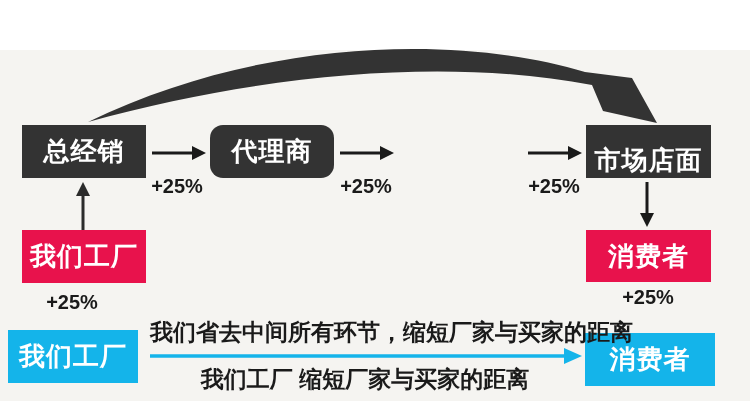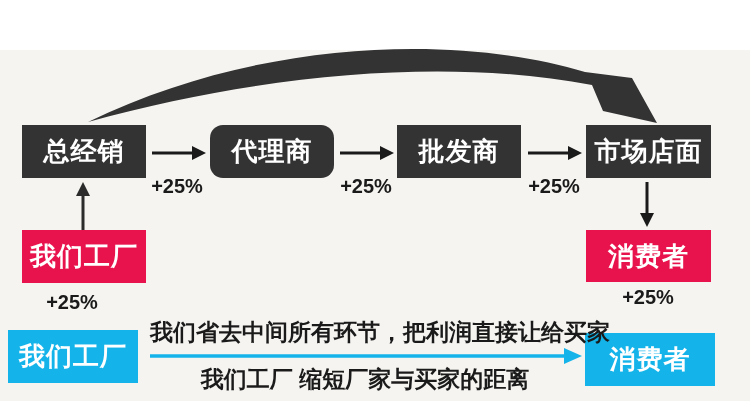--- a/index.html
+++ b/index.html
@@ -9,21 +9,21 @@
   .title{position:absolute;left:0;top:6px;width:750px;text-align:center;
          font-size:37px;font-weight:700;color:#333;letter-spacing:2px;}
   .box{position:absolute;display:flex;align-items:center;justify-content:center;
        color:#fff;font-weight:700;font-size:26px;letter-spacing:1px;}
   .box.dark{background:#333333;}
   .box.red{background:#e8124c;}
   .box.blue{background:#14b4ea;}
   .b1{left:22px;top:125px;width:124px;height:53px;}
   .b2{left:210px;top:125px;width:124px;height:53px;border-radius:13px;}
   .b3{left:397px;top:125px;width:124px;height:53px;}
-  .b4{left:586px;top:125px;width:125px;height:53px;}
+  .b4{left:586px;top:125px;width:125px;height:53px;align-items:flex-end;}
   .rf{left:22px;top:230px;width:124px;height:53px;}
   .rc{left:586px;top:230px;width:125px;height:52px;}
   .bf{left:8px;top:330px;width:130px;height:53px;}
   .bc{left:585px;top:333px;width:130px;height:53px;}
   .pct{position:absolute;font-size:20px;font-weight:700;color:#1a1a1a;width:70px;text-align:center;}
   .p1{left:142px;top:175px;}
   .p2{left:331px;top:175px;}
   .p3{left:519px;top:175px;}
   .pf{left:37px;top:291px;}
   .pc{left:613px;top:286px;}
@@ -42,23 +42,20 @@
 
   <svg class="arrow-svg" style="left:0;top:30px;" width="750" height="150" viewBox="0 0 750 150">
     <path d="M 88 92 C 260 8, 460 4, 585 42 L 632 48 L 657 93 L 603 81 L 592 55 C 450 28, 270 42, 88 92 Z" fill="#333333"></path>
   </svg>
 
   <div class="box dark b1">
     <span>总经销</span>
   </div>
   <div class="box dark b2">
     <span>代理商</span>
-  </div>
-  <div class="box dark b3">
-    <span>批发商</span>
   </div>
   <div class="box dark b4">
     <span>市场店面</span>
   </div>
 
   <svg class="arrow-svg" style="left:152px;top:142px;" width="54" height="22" viewBox="0 0 54 22">
     <line x1="0" y1="11" x2="42" y2="11" stroke="#1a1a1a" stroke-width="3.2"></line>
     <polygon points="40,4 54,11 40,18" fill="#1a1a1a"></polygon>
   </svg>
   <svg class="arrow-svg" style="left:340px;top:142px;" width="54" height="22" viewBox="0 0 54 22">
@@ -99,16 +96,16 @@
   </div>
   <div class="box blue bc">
     <span>消费者</span>
   </div>
 
   <svg class="arrow-svg" style="left:150px;top:345px;" width="432" height="22" viewBox="0 0 432 22">
     <line x1="0" y1="11" x2="416" y2="11" stroke="#14b4ea" stroke-width="3.6"></line>
     <polygon points="414,3 432,11 414,19" fill="#14b4ea"></polygon>
   </svg>
 
-  <div class="btxt l1">我们省去中间所有环节，把利润直接让给买家</div>
+  <div class="btxt l1">我们省去中间所有环节，缩短厂家与买家的距离</div>
   <div class="btxt l2">我们工厂 缩短厂家与买家的距离</div>
 
 </div>
 
 </body></html>

